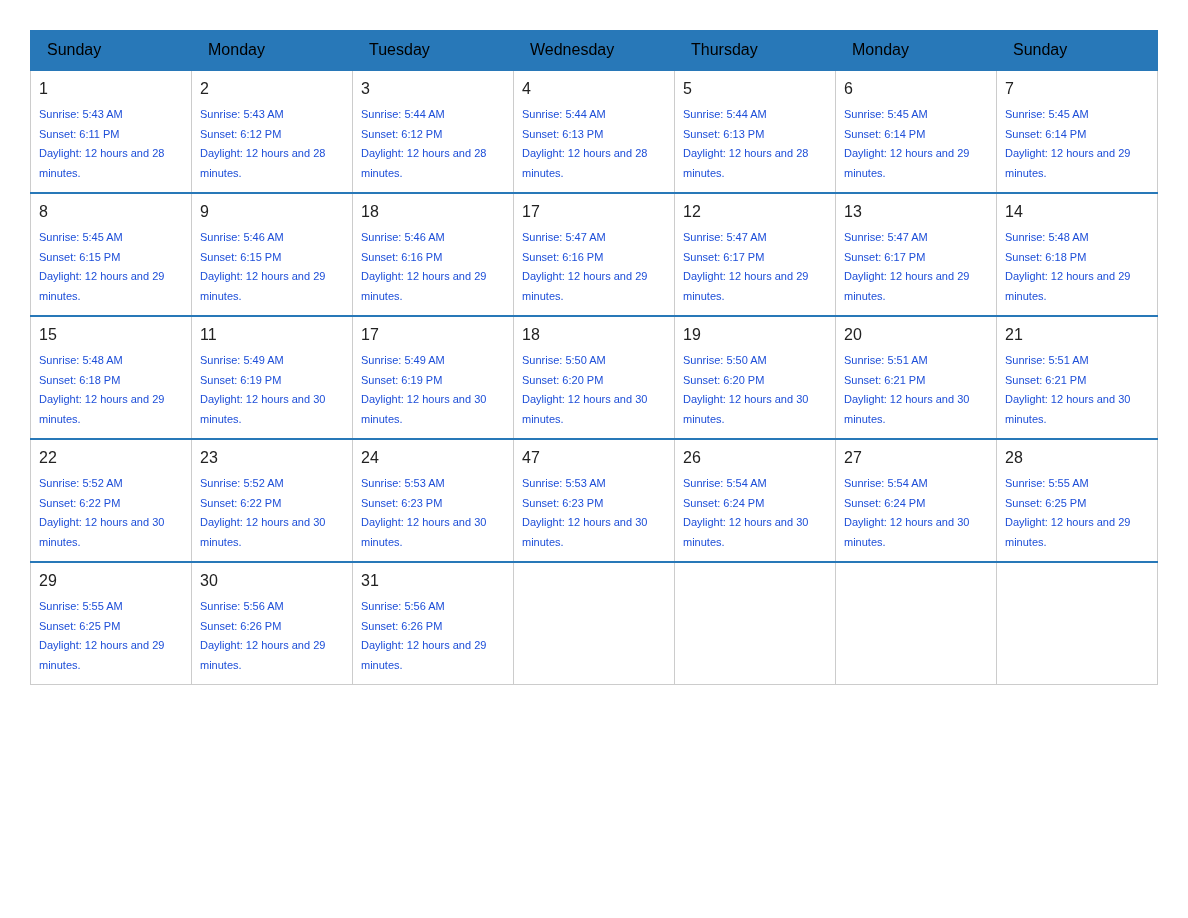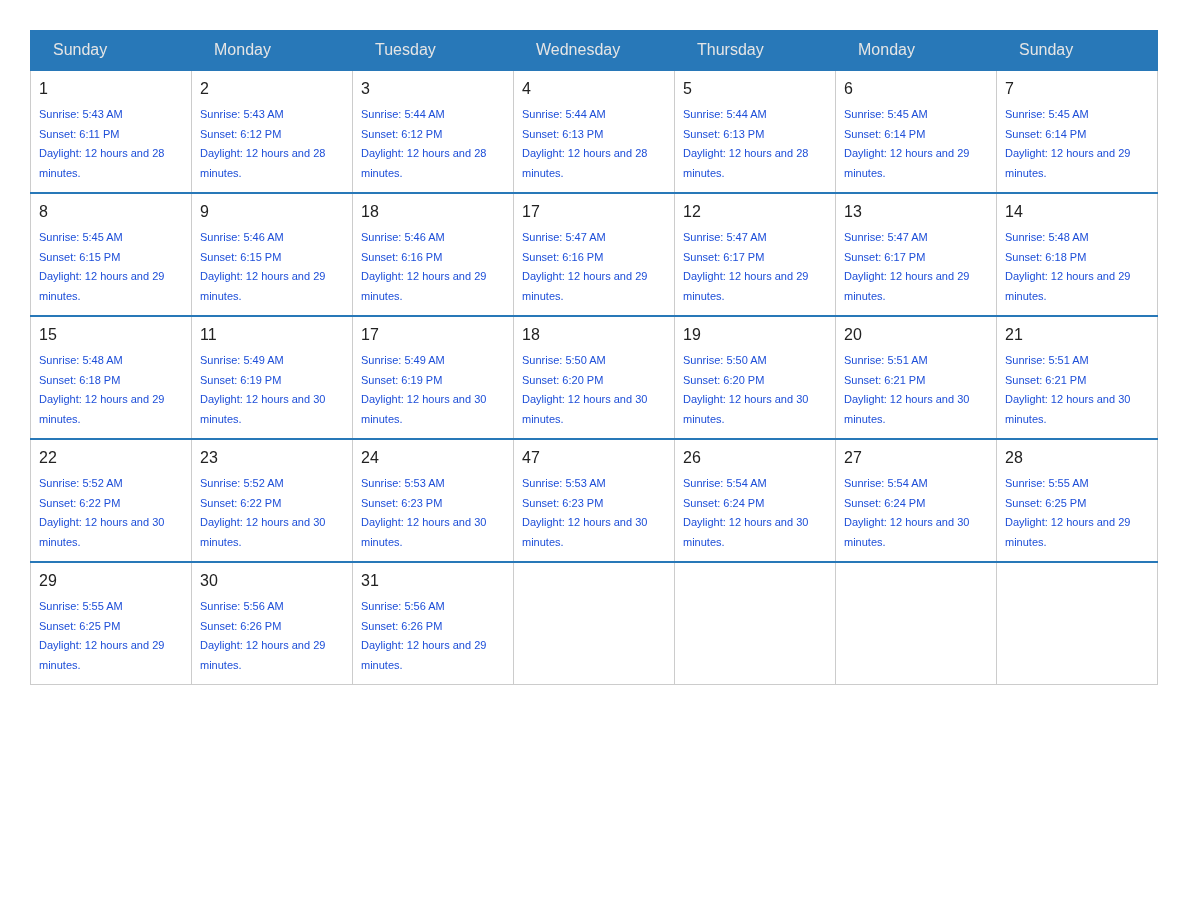--- a/index.html
+++ b/index.html
@@ -62,24 +62,24 @@
       margin-top: 4px;
     }
     .calendar-table {
       width: 100%;
       border-collapse: collapse;
       margin-top: 10px;
       table-layout: fixed;
     }
     .calendar-table thead tr th {
       background-color: #2878b8;
-      color: #e5e5e5;
+      color: #000000;
       font-size: 16px;
       font-weight: 500;
-      padding: 10px 22px;
+      padding: 10px 16px;
       text-align: left;
       border: 1px solid #2878b8;
     }
     .calendar-table tbody tr td {
       vertical-align: top;
       padding: 6px 8px 10px 8px;
       border: 1px solid #ccc;
       border-top: 2px solid #2878b8;
       font-size: 13px;
       line-height: 1.5;

